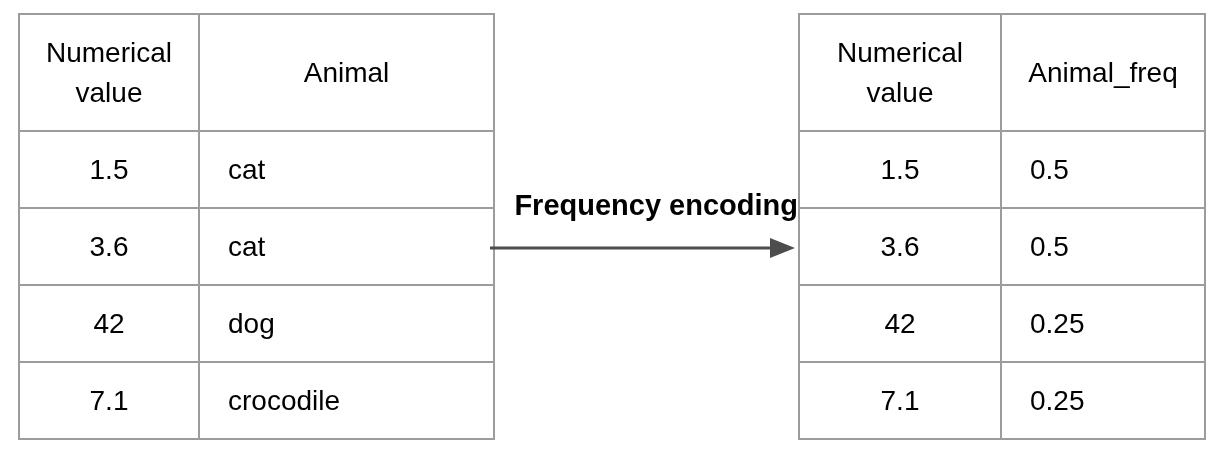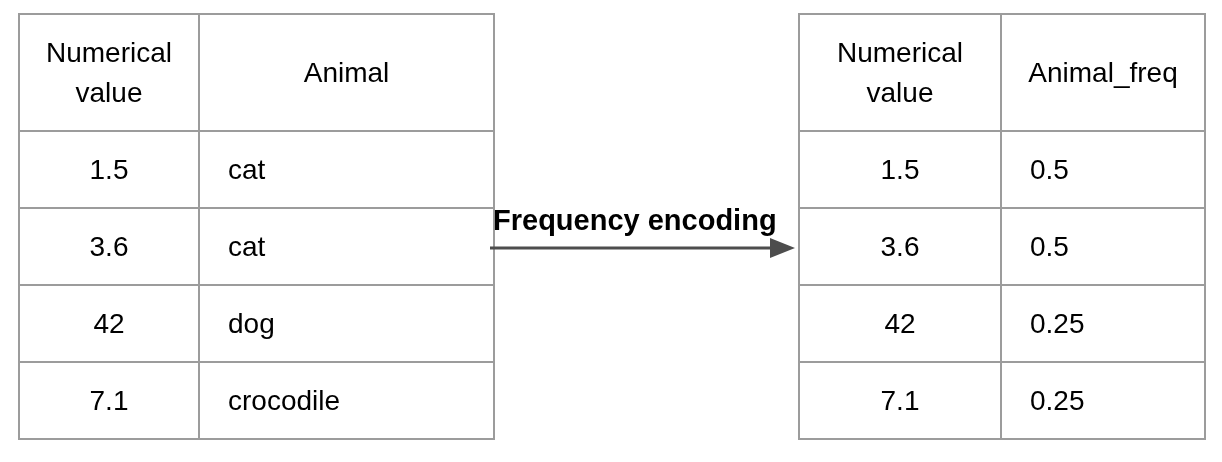--- a/index.html
+++ b/index.html
@@ -40,23 +40,23 @@
   th.col-header { text-align: center; line-height: 1.4; }
   th.col-header .hwrap { display: inline-block; max-width: 160px; }
 
   td.cell-center { text-align: center; }
   td.cell-left   { text-align: left; padding-left: 28px; }
 
   
   .transform-label {
     position: absolute;
     left: 493px;
-    top: 204px;
+    top: 189px;
     width: 305px;
-    text-align: left;
+    text-align: right;
     font-size: 29px;
     font-weight: bold;
     white-space: nowrap;
     color: #000000;
   }
   .transform-arrow {
     position: absolute;
     left: 487px;
     top: 233px;
     width: 312px;

